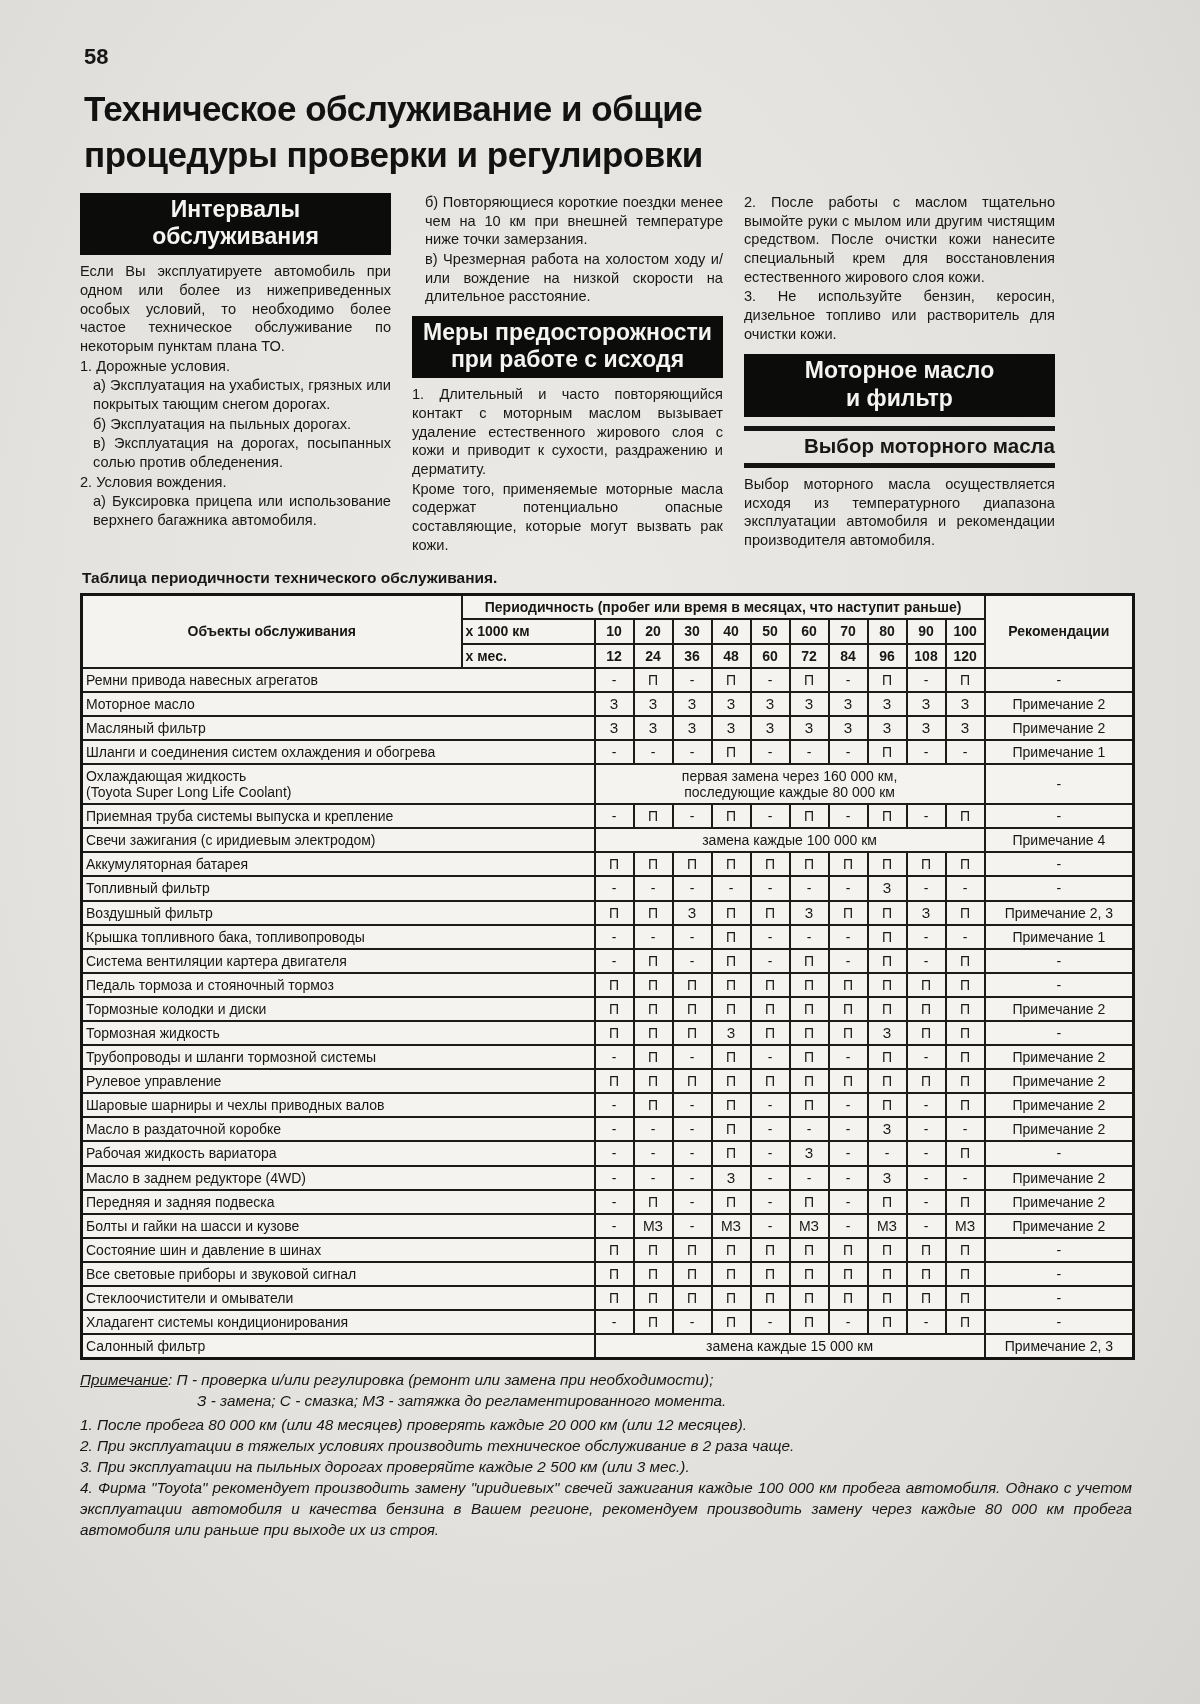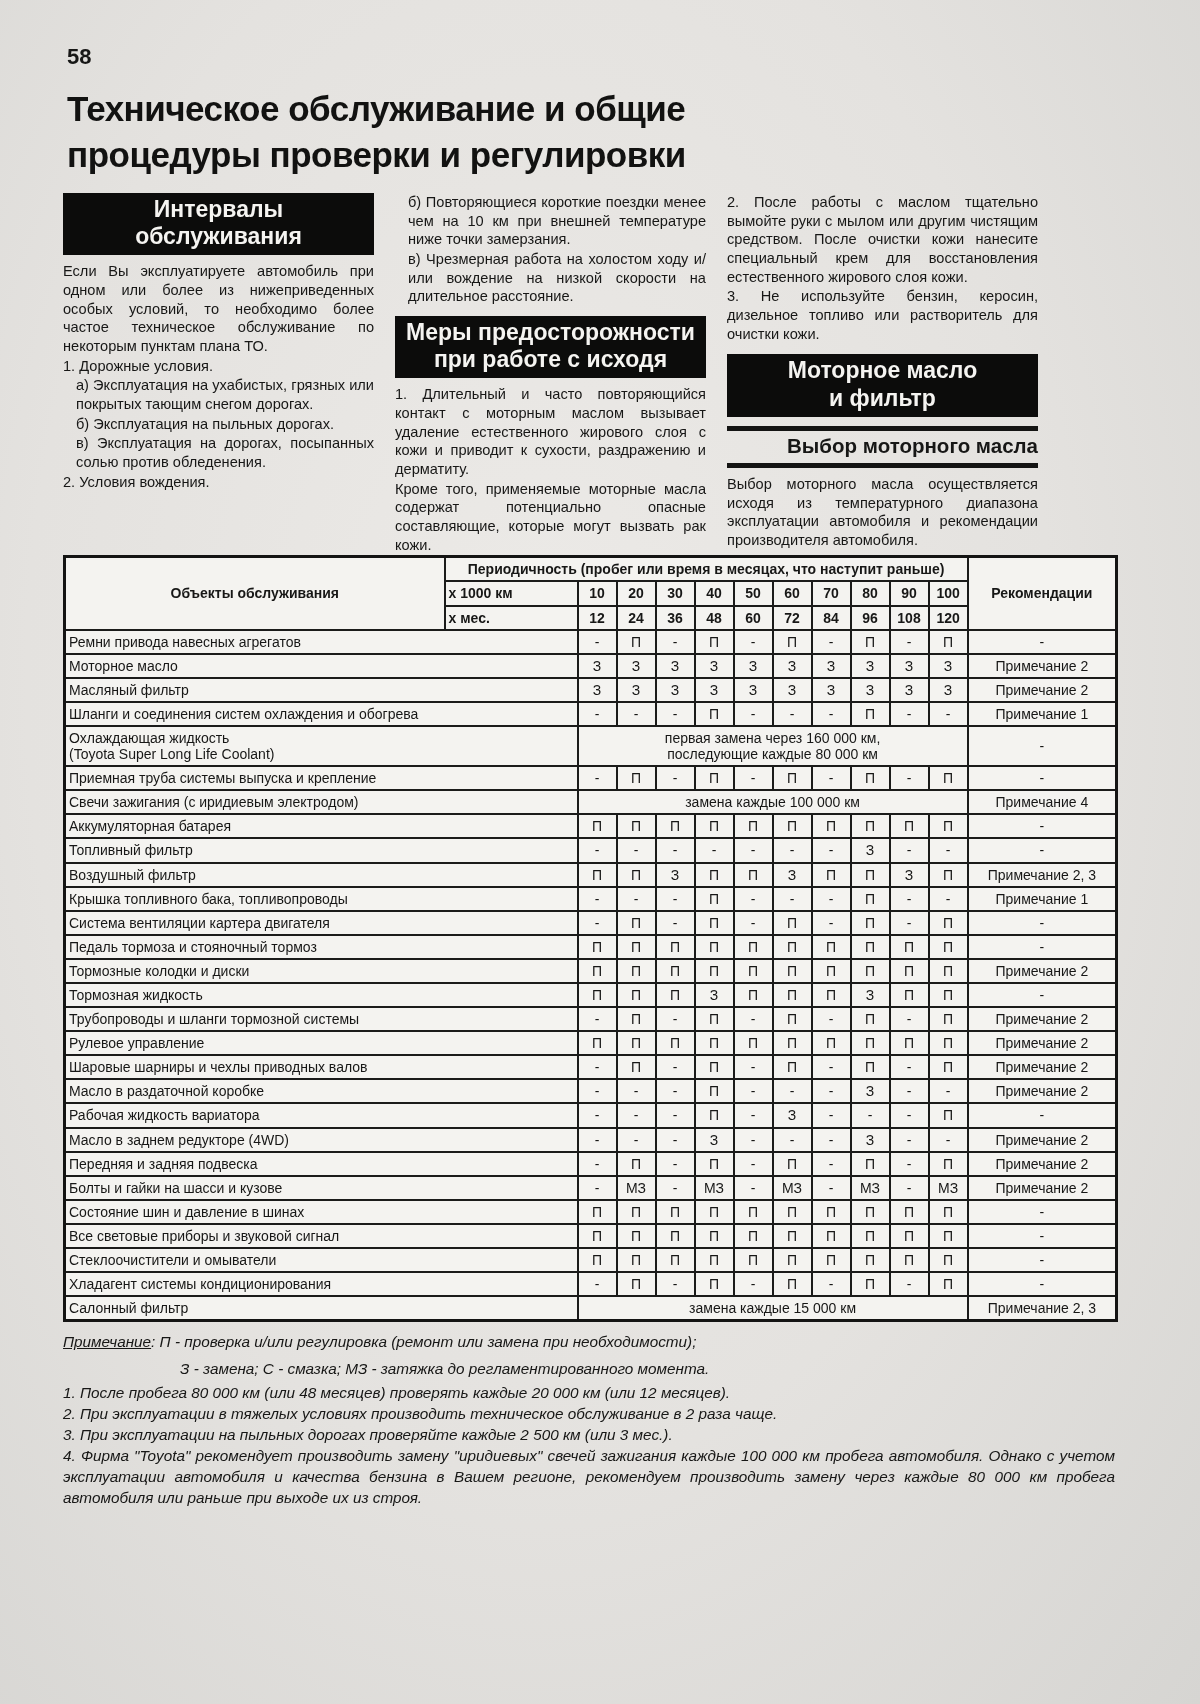--- a/index.html
+++ b/index.html
@@ -6,21 +6,21 @@
   body{
     width:1200px;height:1704px;
     background:#cfcecb;
     font-family:"Liberation Sans",sans-serif;
     color:#171716;
   }
   .page{
     position:relative;width:1200px;height:1704px;overflow:hidden;
     background:radial-gradient(ellipse at 45% 40%, #eceae7 0%, #e4e2df 55%, #d6d5d2 100%);
   }
-  .content{position:absolute;left:63px;top:0;width:1052px;}
+  .content{position:absolute;left:80px;top:0;width:1052px;}
   .pagenum{margin:44px 0 0 4px;font-size:22px;font-weight:bold;}
   h1.title{
     margin:16px 0 0 4px;width:820px;
     font-size:35px;line-height:1.3;letter-spacing:-0.5px;font-weight:bold;color:#121211;
   }
   
   .cols{display:flex;gap:21px;margin-top:16px;width:975px;}
   .col{width:311px;font-size:14.6px;line-height:1.28;text-align:justify;}
   .bar{
     background:#0c0c0b;color:#f5f4f1;text-align:center;
@@ -52,21 +52,21 @@
   th.recs{font-size:14.5px;font-weight:bold;text-align:center;}
   td.xl{font-weight:bold;font-size:14.5px;text-align:left;padding-left:7px;}
   th.n{font-weight:bold;font-size:14.5px;text-align:center;padding:3px 0;}
   td.lbl{text-align:left;font-size:14.2px;padding-left:7px;}
   td.c{text-align:center;font-size:14px;padding:3px 0;}
   td.span{text-align:center;font-size:14px;border-radius:12px;}
   td.rec{text-align:center;font-size:13px;padding:3px 1px;}
   
   .notes{width:1052px;font-style:italic;font-size:15.3px;line-height:1.38;margin-top:9px;text-align:left;}
   .legend1 .und{text-decoration:underline;}
-  .legend2{padding-left:117px;margin-top:6px;}
+  .legend2{padding-left:117px;}
   .fnotes{margin-top:2px;}
   .fnotes p{margin:0;text-align:justify;}
 </style>
 </head>
 <body>
 
 <div class="page">
   <div class="content">
     <div class="pagenum">58</div>
     <h1 class="title">Техническое обслуживание и общие процедуры проверки и регулировки</h1>
@@ -77,20 +77,21 @@
             <div>Интервалы</div>
             <div>обслуживания</div>
           </div>
         <div id="col-left-items">
             <p class="para num">Если Вы эксплуатируете автомобиль при одном или более из нижеприведенных особых условий, то необходимо более частое техническое обслуживание по некоторым пунктам плана ТО.</p>
             <p class="para num">1. Дорожные условия.</p>
             <p class="para sub">а) Эксплуатация на ухабистых, грязных или покрытых тающим снегом дорогах.</p>
             <p class="para sub">б) Эксплуатация на пыльных дорогах.</p>
             <p class="para sub">в) Эксплуатация на дорогах, посыпанных солью против обледенения.</p>
             <p class="para num">2. Условия вождения.</p>
+            <p class="para sub">а) Буксировка прицепа или использование верхнего багажника автомобиля.</p>
           </div>
       </div>
 
       <div class="col">
         <div id="col-mid-top">
             <p class="para sub">б) Повторяющиеся короткие поездки менее чем на 10 км при внешней температуре ниже точки замерзания.</p>
             <p class="para sub">в) Чрезмерная работа на холостом ходу и/или вождение на низкой скорости на длительное расстояние.</p>
           </div>
         <div class="bar" id="bar-mid" style="margin-top:10px;">
             <div>Меры предосторожности</div>
@@ -111,20 +112,21 @@
             <div>Моторное масло</div>
             <div>и фильтр</div>
           </div>
         <div class="ruled">Выбор моторного масла</div>
         <div id="col-right-bottom">
             <p class="para num">Выбор моторного масла осуществляется исходя из температурного диапазона эксплуатации автомобиля и рекомендации производителя автомобиля.</p>
           </div>
       </div>
     </div>
 
+    <div class="tcaption">Таблица периодичности технического обслуживания.</div>
 
     <table class="maint">
       <colgroup>
         <col style="width:380px">
           <col style="width:133px">
         <col style="width:39px">
           <col style="width:39px">
           <col style="width:39px">
           <col style="width:39px">
           <col style="width:39px">

